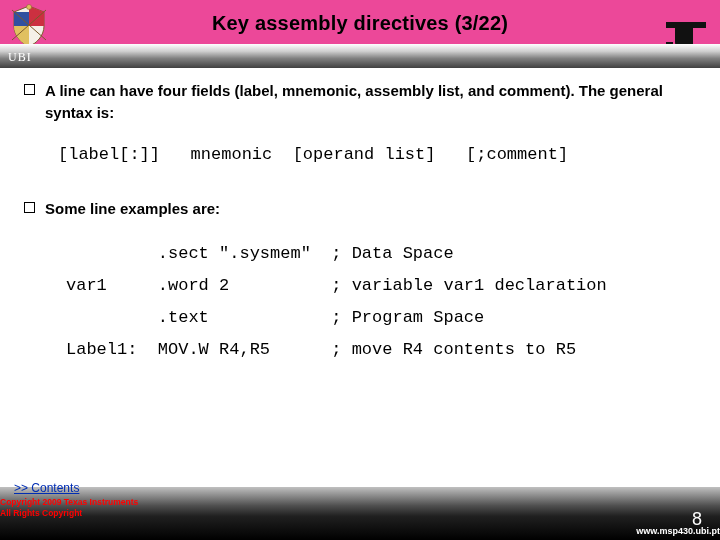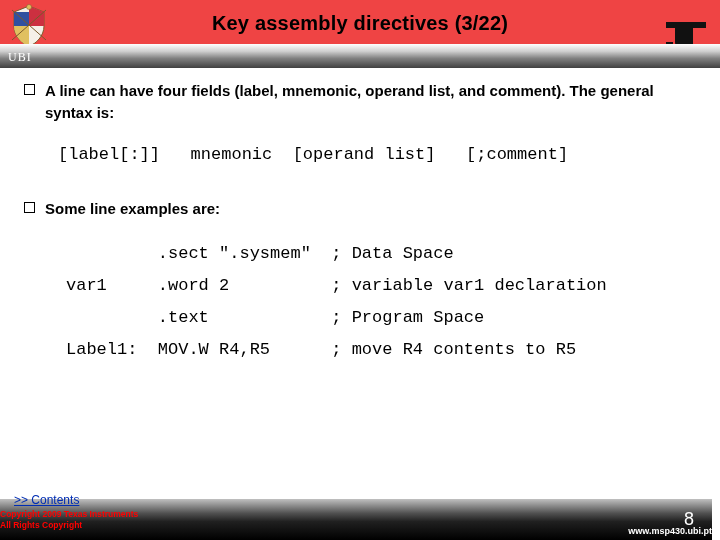--- a/index.html
+++ b/index.html
@@ -8,21 +8,21 @@
     width: 720px;
     height: 540px;
     background: #fff;
     font-family: Verdana, Arial, sans-serif;
     position: relative;
     overflow: hidden;
   }
   .header {
     position: relative;
     height: 68px;
-    background: #ef4444;
+    background: #ec4899;
   }
   .header-gradient {
     position: absolute;
     left: 0; right: 0; top: 44px; height: 24px;
     background: linear-gradient(to bottom, #ffffff 0%, #d0d0d0 30%, #808080 60%, #404040 100%);
   }
   .header-title {
     position: absolute;
     left: 0; right: 0; top: 12px;
     text-align: center;
@@ -80,22 +80,22 @@
   }
   .mono2 {
     font-family: "Courier New", Courier, monospace;
     font-size: 17px;
     white-space: pre;
     margin-left: 42px;
     line-height: 1.9;
   }
   .footer {
     position: absolute;
-    left: 0; right: 8px; bottom: 0;
-    height: 41px;
+    left: 0; right: 0; bottom: 0;
+    height: 53px;
     background: linear-gradient(to bottom, #c0c0c0 0%, #505050 35%, #202020 55%, #000000 100%);
     color: #fff;
   }
   .footer .contents-link {
     position: absolute;
     left: 14px; top: -6px;
     font-size: 12px;
     color: #002db3;
     text-decoration: underline;
     font-family: Verdana, Arial, sans-serif;
@@ -146,21 +146,21 @@
              M8 34 h7 v10 h-7 z" fill="#111"></path>
     <path d="M30 20 h5 v18 c0 4 -2 6 -5 6 z" fill="#111"></path>
   </svg>
   <div class="header-gradient"></div>
   <div class="ubi-label">UBI</div>
 </div>
 
 <div class="content">
   <div class="bullet">
     <span class="box"></span>
-    <span>A line can have four fields (label, mnemonic, operand list, and comment). The general syntax is:</span>
+    <span>A line can have four fields (label, mnemonic, assembly list, and comment). The general syntax is:</span>
   </div>
   <div class="mono">[label[:]]   mnemonic  [operand list]   [;comment]</div>
   <div class="bullet">
     <span class="box"></span>
     <span>Some line examples are:</span>
   </div>
   <div class="mono2">         .sect ".sysmem"  ; Data Space
 var1     .word 2          ; variable var1 declaration
          .text            ; Program Space
 Label1:  MOV.W R4,R5      ; move R4 contents to R5</div>

